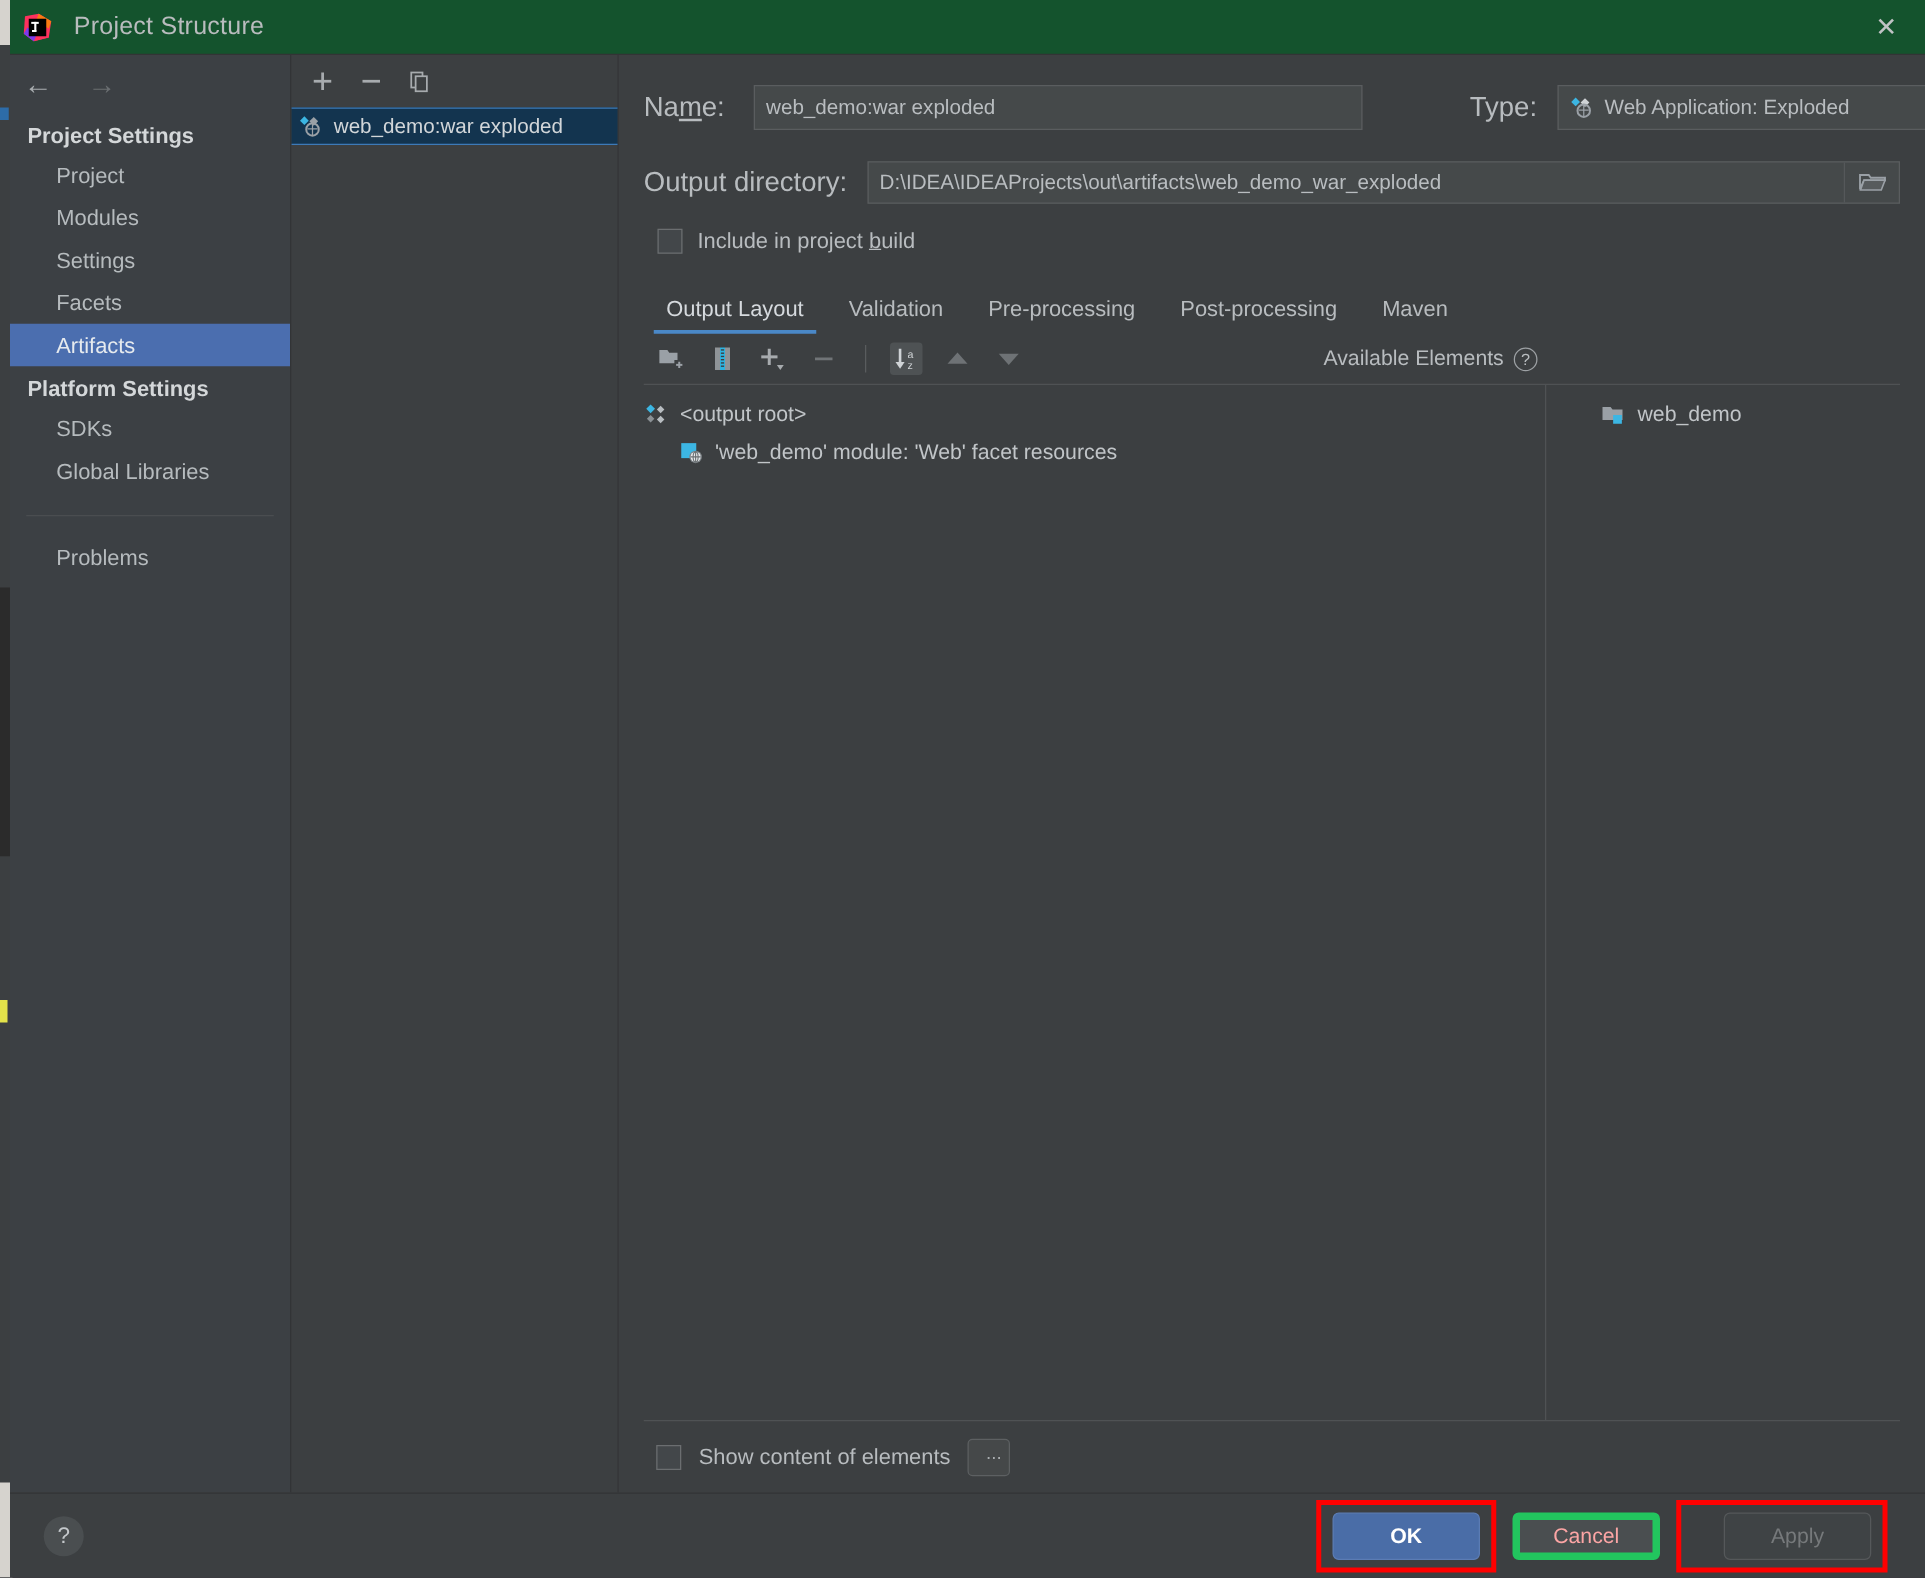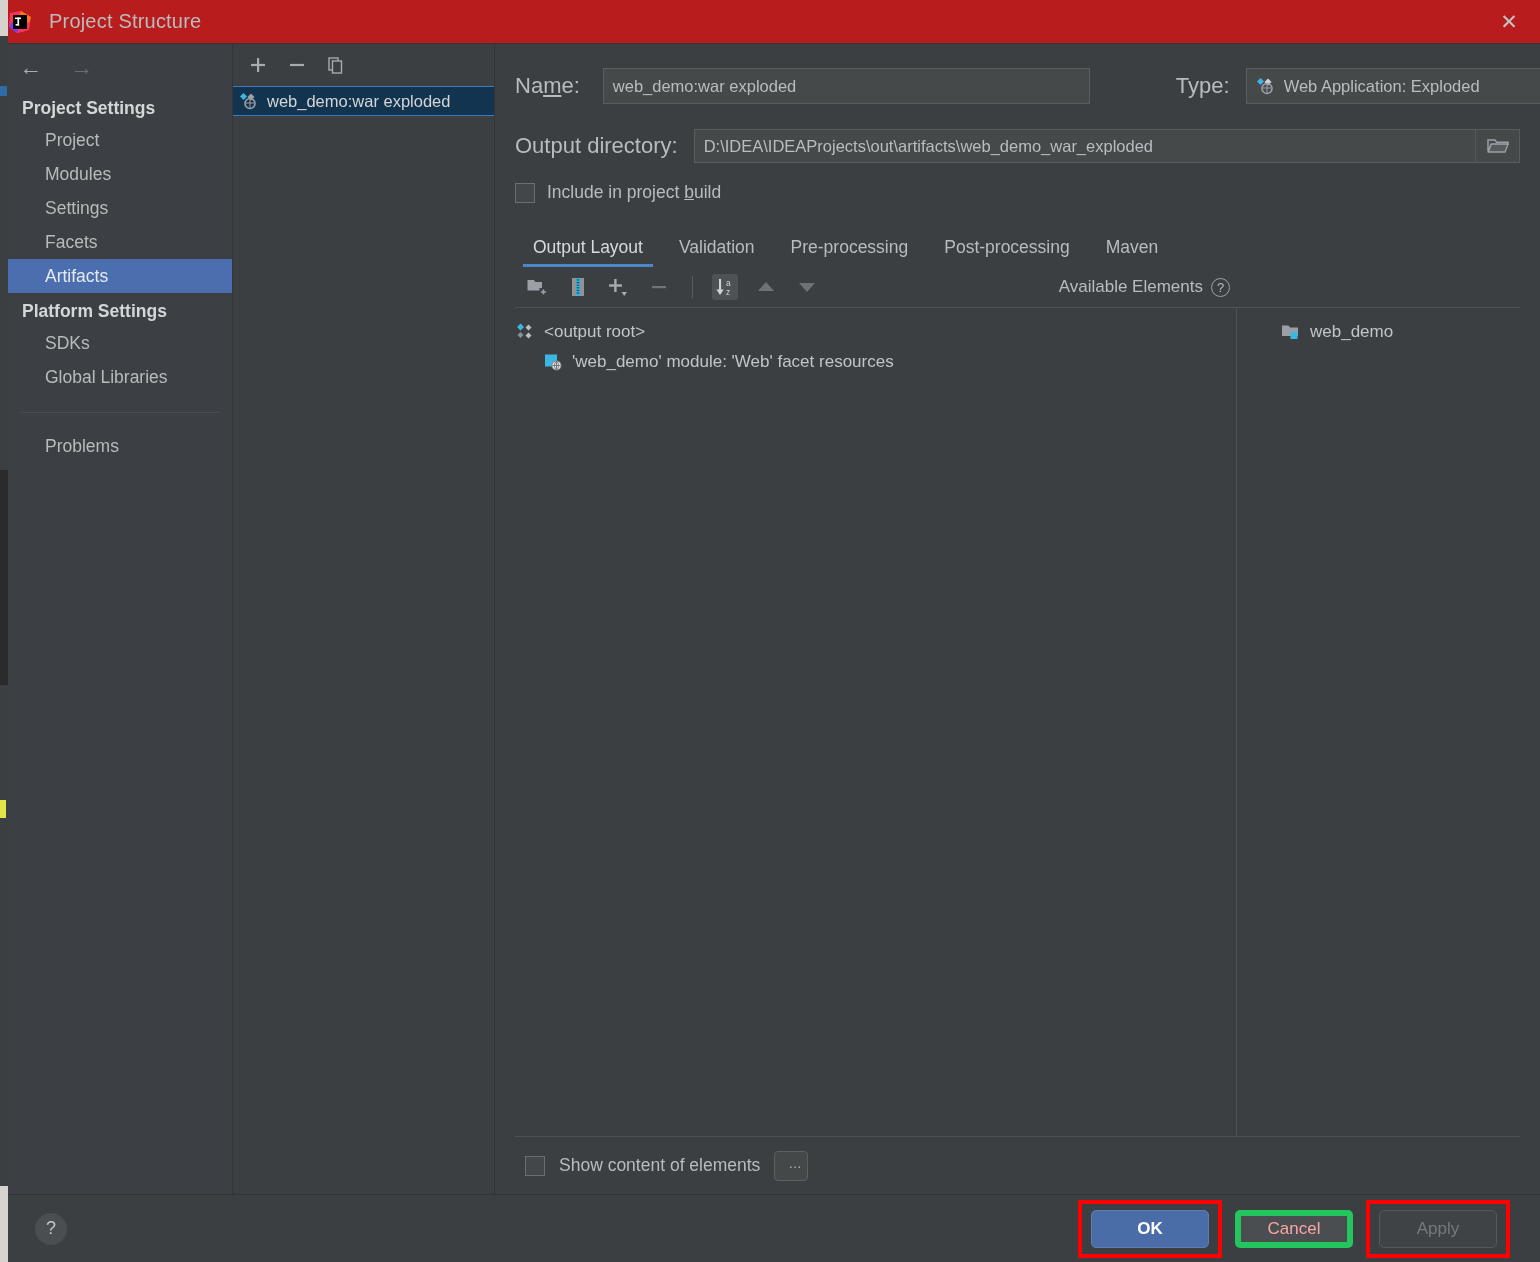--- a/index.html
+++ b/index.html
@@ -31,22 +31,22 @@
   }
 
   .dialog {
     position: absolute; left: 8px; top: 0; width: 1532px; height: 1262px;
     background: #3c3f41; z-index: 2;
     display: flex; flex-direction: column;
   }
 
   
   .titlebar {
-    height: 44px; min-height: 44px; background: #b91c1c;
-    display: flex; align-items: center; 
+    height: 44px; min-height: 44px; background: #14532d;
+    display: flex; align-items: center; padding-left: 10px;
     position: relative; border-bottom: 1px solid #323435;
   }
   .ij-logo { width: 24px; height: 24px; position: relative; flex: 0 0 auto; }
   .titlebar-title {
     margin-left: 17px; font-size: 20px; color: #b9bcbe; letter-spacing: .2px;
   }
   .close-btn {
     position: absolute; right: 0; top: 0; width: 62px; height: 44px;
     display: flex; align-items: center; justify-content: center;
     color: #c0c3c5; font-size: 21px; font-weight: 300;
@@ -120,21 +120,21 @@
     flex: 1; margin-left: 16px; background: #45494a; border: 1px solid #5a5d5f;
     height: 34px; display: flex; align-items: center; padding: 0 9px;
     font-size: 16.5px; color: #b9bdc0; position: relative;
   }
   .browse-btn {
     position: absolute; right: 0; top: 0; bottom: 0; width: 44px;
     display: flex; align-items: center; justify-content: center;
     border-left: 1px solid #55585a;
   }
 
-  .row-chk { display: flex; align-items: center; margin-top: 19px; gap: 12px; }
+  .row-chk { display: flex; align-items: center; margin-top: 19px; gap: 12px; margin-left: 11px; }
   .checkbox { width: 20px; height: 20px; border: 1px solid #6b6e70; background: #43474a; }
   .chk-lbl { font-size: 17.5px; color: #b8bcbf; }
 
   
   .tabs { display: flex; align-items: flex-end; margin-top: 28px; gap: 0; }
   .tab {
     font-size: 17.5px; color: #b8bcbf; padding: 6px 18px 9px 18px; position: relative;
   }
   .tab.active { color: #d6dade; }
   .tab.active:after {
@@ -187,21 +187,21 @@
     display: flex; align-items: center; justify-content: center;
     color: #c4c8cb; font-size: 18px; margin-left: 27px;
   }
   .btn-group { position: absolute; right: 30px; display: flex; align-items: center; gap: 0; }
   .btn {
     height: 38px; min-width: 118px; border-radius: 5px; display: flex;
     align-items: center; justify-content: center; font-size: 17px;
   }
   .btn.ok { background: #4a6da7; color: #ffffff; font-weight: bold; border: 1px solid #5b7cb4; }
   .btn.cancel { background: #4a4e50; color: #fca5a5; border: 6px solid #22c55e; }
-  .btn.apply { background: #3f4345; color: #76797b; border: 1px solid #55585a; }
+  .btn.apply { background: #3f4345; color: #76797b; border: 1px solid #55585a; margin-left: 25px; }
   .hl-box { border: 4px solid #ff0000; padding: 6px 9px; display: flex; }
   .plain-box { padding: 10px 13px; display: flex; }
 
   svg { display: block; }
 </style>
 </head>
 <body>
 
 <div class="bg-window">
   <div class="bg-ide"></div>

